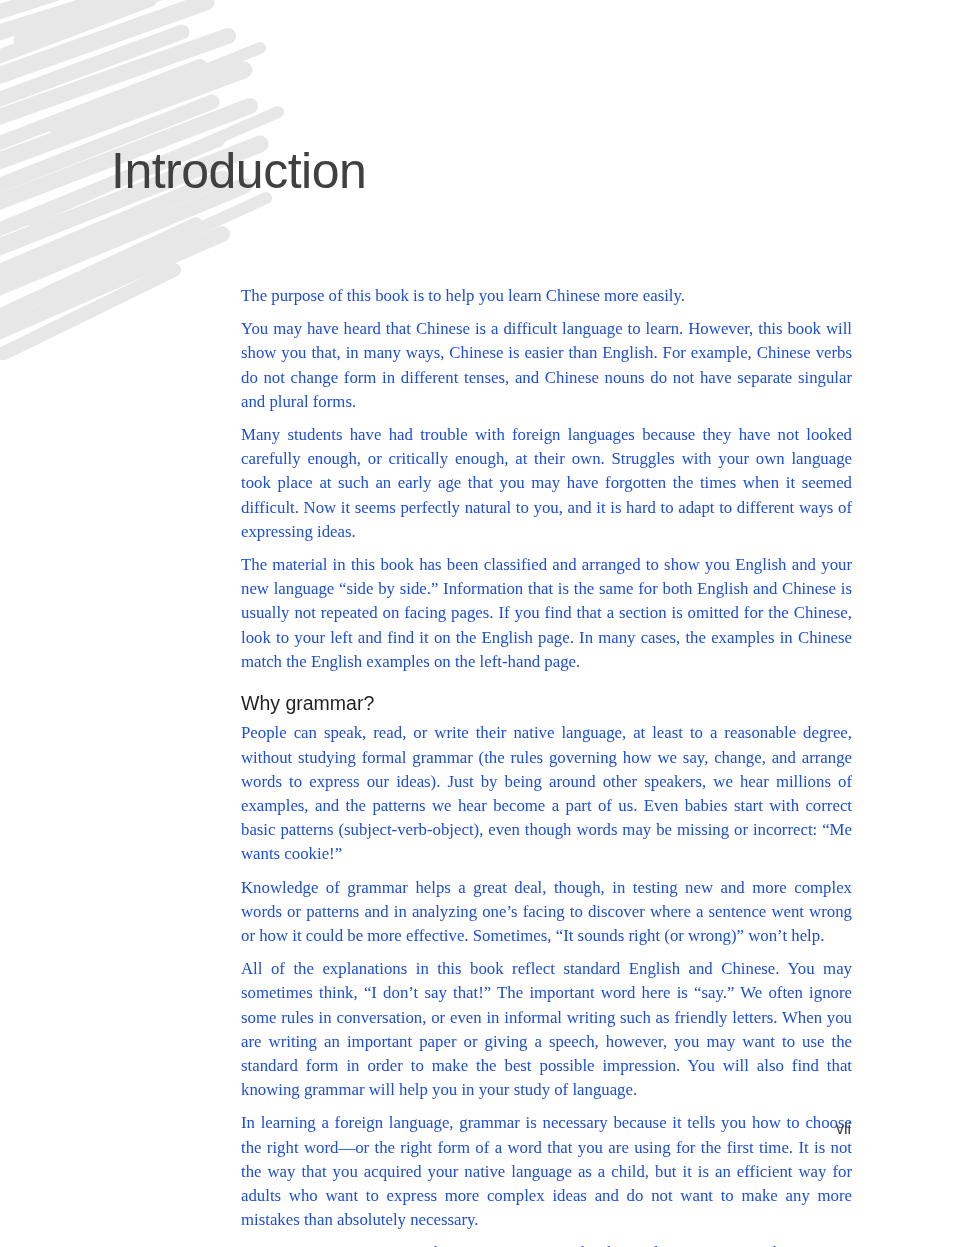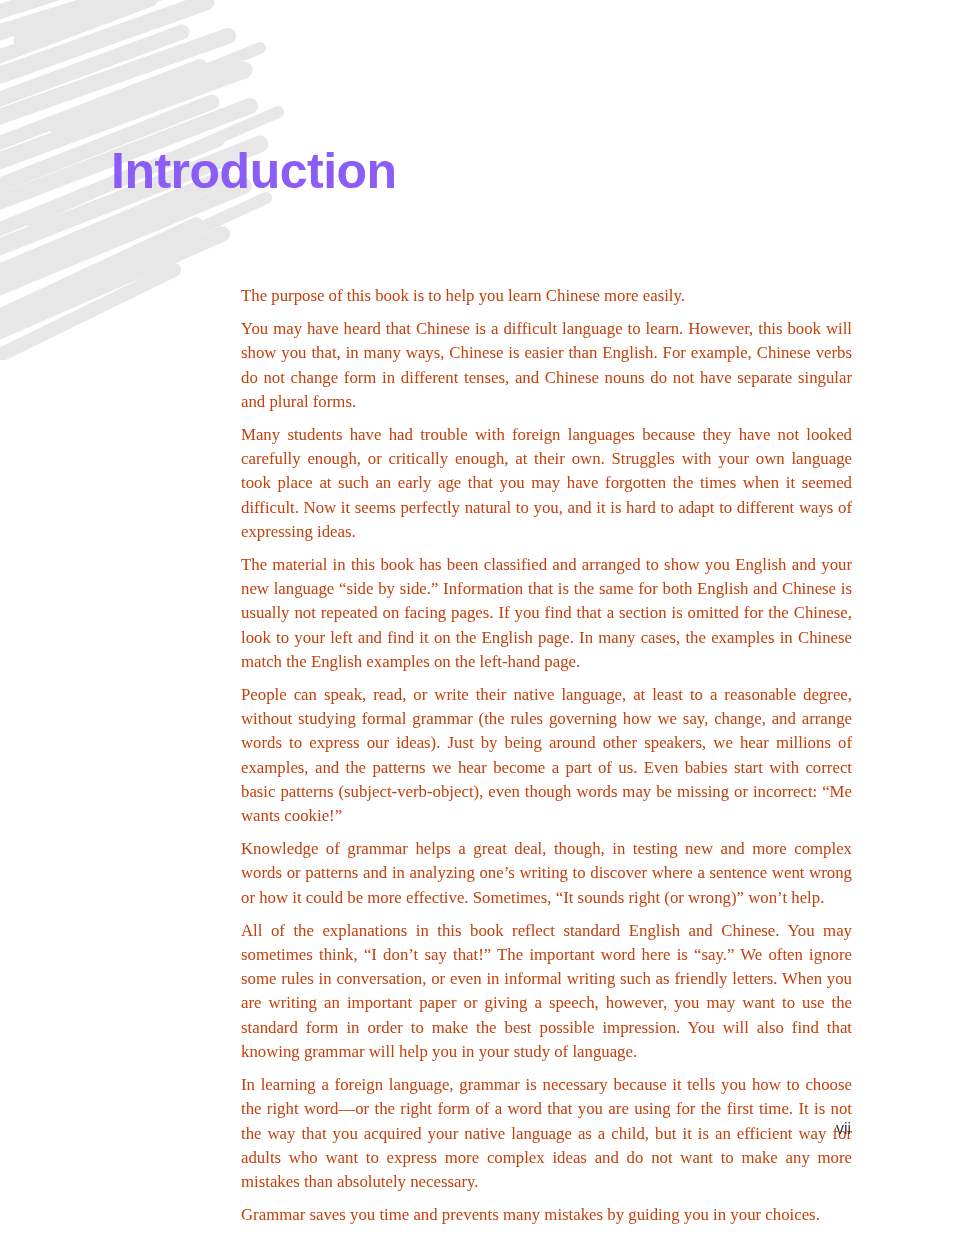--- a/index.html
+++ b/index.html
@@ -27,40 +27,40 @@
   }
 
   
   .page-title {
     position: absolute;
     left: 111px;
     top: 146px;
     margin: 0;
     font-family: "Liberation Sans", "DejaVu Sans", sans-serif;
     font-size: 50px;
-    font-weight: 700;
+    font-weight: 400;
     letter-spacing: -0.5px;
-    color: #8b5cf6;
+    color: #404040;
     line-height: 1;
   }
 
   
   .body-col {
     position: absolute;
     left: 241px;
     top: 284px;
     width: 611px;
   }
 
   .body-col p {
     margin: 0 0 9px 0;
     font-family: "Liberation Serif", "DejaVu Serif", serif;
     font-size: 16.8px;
     line-height: 24.2px;
-    color: #c2410c;
+    color: #1d4ed8;
     text-align: justify;
     text-justify: inter-word;
     hyphens: manual;
   }
 
   .section-head {
     margin: 17px 0 6px 0;
     font-family: "Liberation Sans", "DejaVu Sans", sans-serif;
     font-size: 19.5px;
     font-weight: 400;
@@ -114,22 +114,23 @@
     </svg>
   </div>
 
   <h1 class="page-title">Introduction</h1>
 
   <div class="body-col">
     <p>The purpose of this book is to help you learn Chinese more easily.</p>
     <p>You may have heard that Chinese is a difficult language to learn. However, this book will show you that, in many ways, Chinese is easier than English. For example, Chinese verbs do not change form in different tenses, and Chinese nouns do not have separate singular and plural forms.</p>
     <p>Many students have had trouble with foreign languages because they have not looked carefully enough, or critically enough, at their own. Struggles with your own language took place at such an early age that you may have forgotten the times when it seemed difficult. Now it seems perfectly natural to you, and it is hard to adapt to different ways of expressing ideas.</p>
     <p>The material in this book has been classified and arranged to show you English and your new language “side by side.” Information that is the same for both English and Chinese is usually not repeated on facing pages. If you find that a section is omitted for the Chinese, look to your left and find it on the English page. In many cases, the examples in Chinese match the English examples on the left-hand page.</p>
+    <h2 class="section-head">Why grammar?</h2>
     <p>People can speak, read, or write their native language, at least to a reasonable degree, without studying formal grammar (the rules governing how we say, change, and arrange words to express our ideas). Just by being around other speakers, we hear millions of examples, and the patterns we hear become a part of us. Even babies start with correct basic patterns (subject-verb-object), even though words may be missing or incorrect: “Me wants cookie!”</p>
-    <p>Knowledge of grammar helps a great deal, though, in testing new and more complex words or patterns and in analyzing one’s writing to discover where a sentence went wrong or how it could be more effective. Sometimes, “It sounds right (or wrong)” won’t help.</p>
+    <p>Knowledge of grammar helps a great deal, though, in testing new and more complex words or patterns and in analyzing one’s facing to discover where a sentence went wrong or how it could be more effective. Sometimes, “It sounds right (or wrong)” won’t help.</p>
     <p>All of the explanations in this book reflect standard English and Chinese. You may sometimes think, “I don’t say that!” The important word here is “say.” We often ignore some rules in conversation, or even in informal writing such as friendly letters. When you are writing an important paper or giving a speech, however, you may want to use the standard form in order to make the best possible impression. You will also find that knowing grammar will help you in your study of language.</p>
     <p>In learning a foreign language, grammar is necessary because it tells you how to choose the right word—or the right form of a word that you are using for the first time. It is not the way that you acquired your native language as a child, but it is an efficient way for adults who want to express more complex ideas and do not want to make any more mistakes than absolutely necessary.</p>
     <p>Grammar saves you time and prevents many mistakes by guiding you in your choices.</p>
   </div>
 
   <div class="folio">vii</div>
 
 </div>
 
 </body></html>

